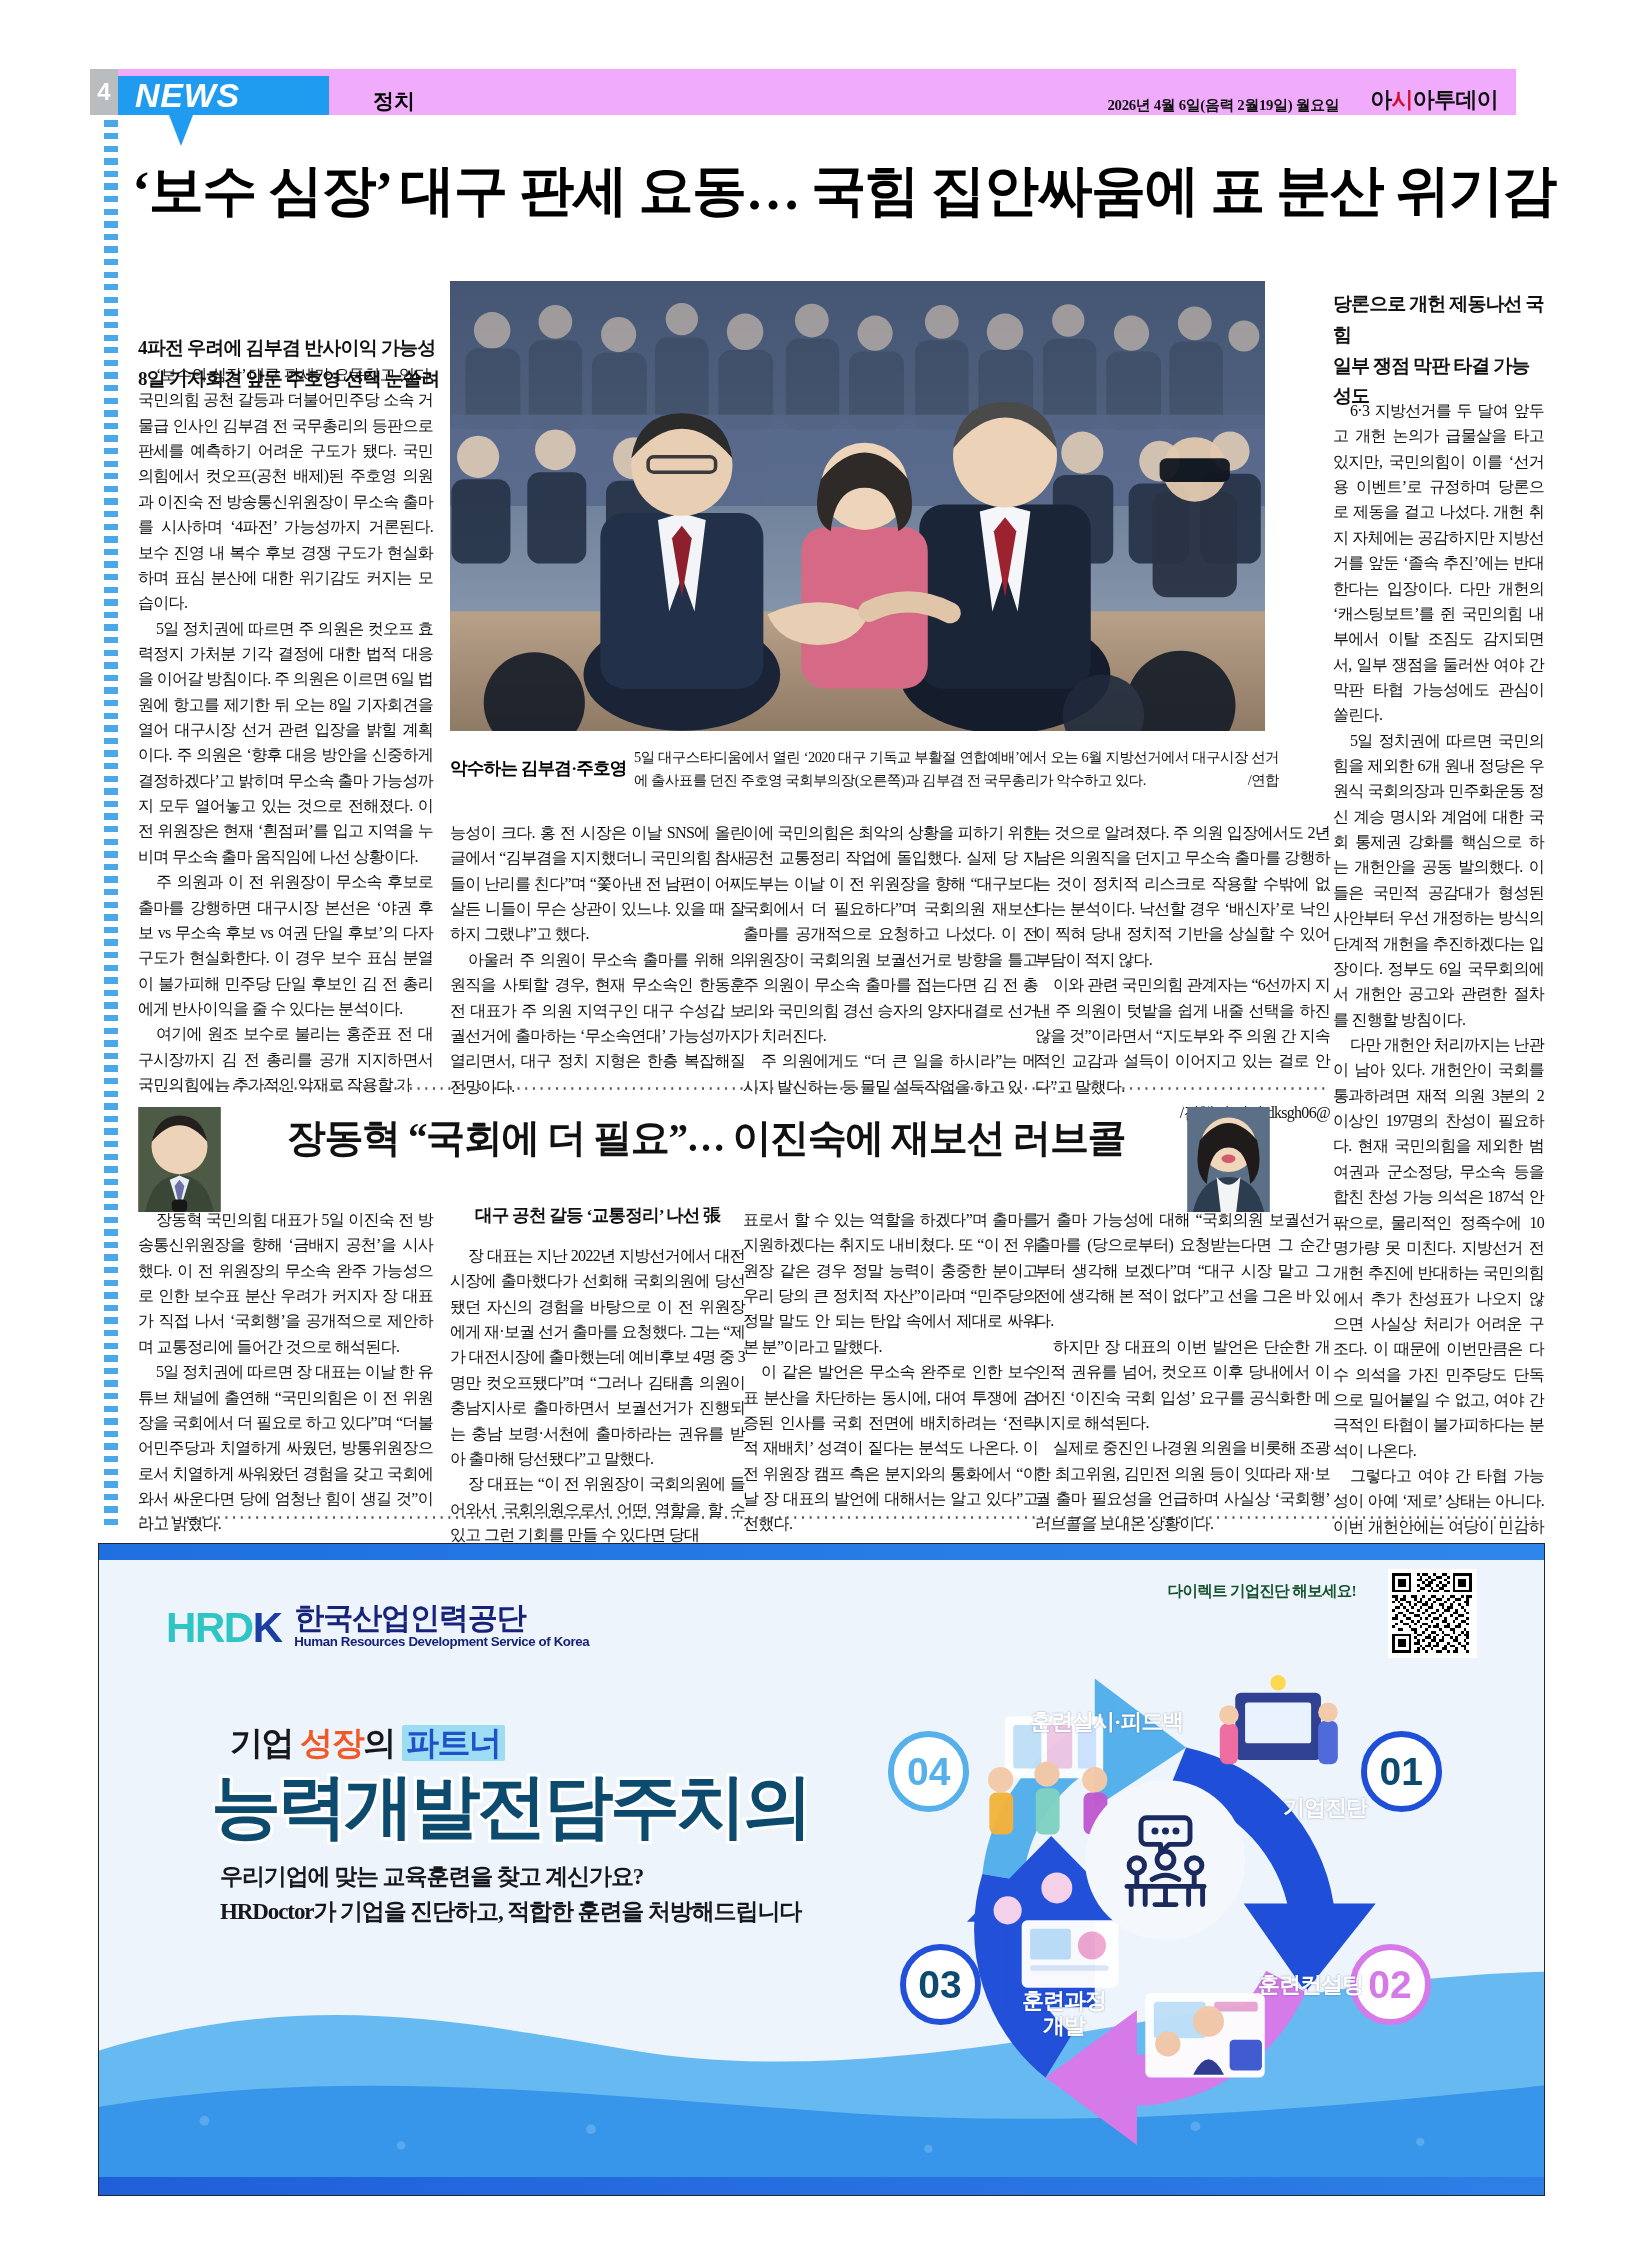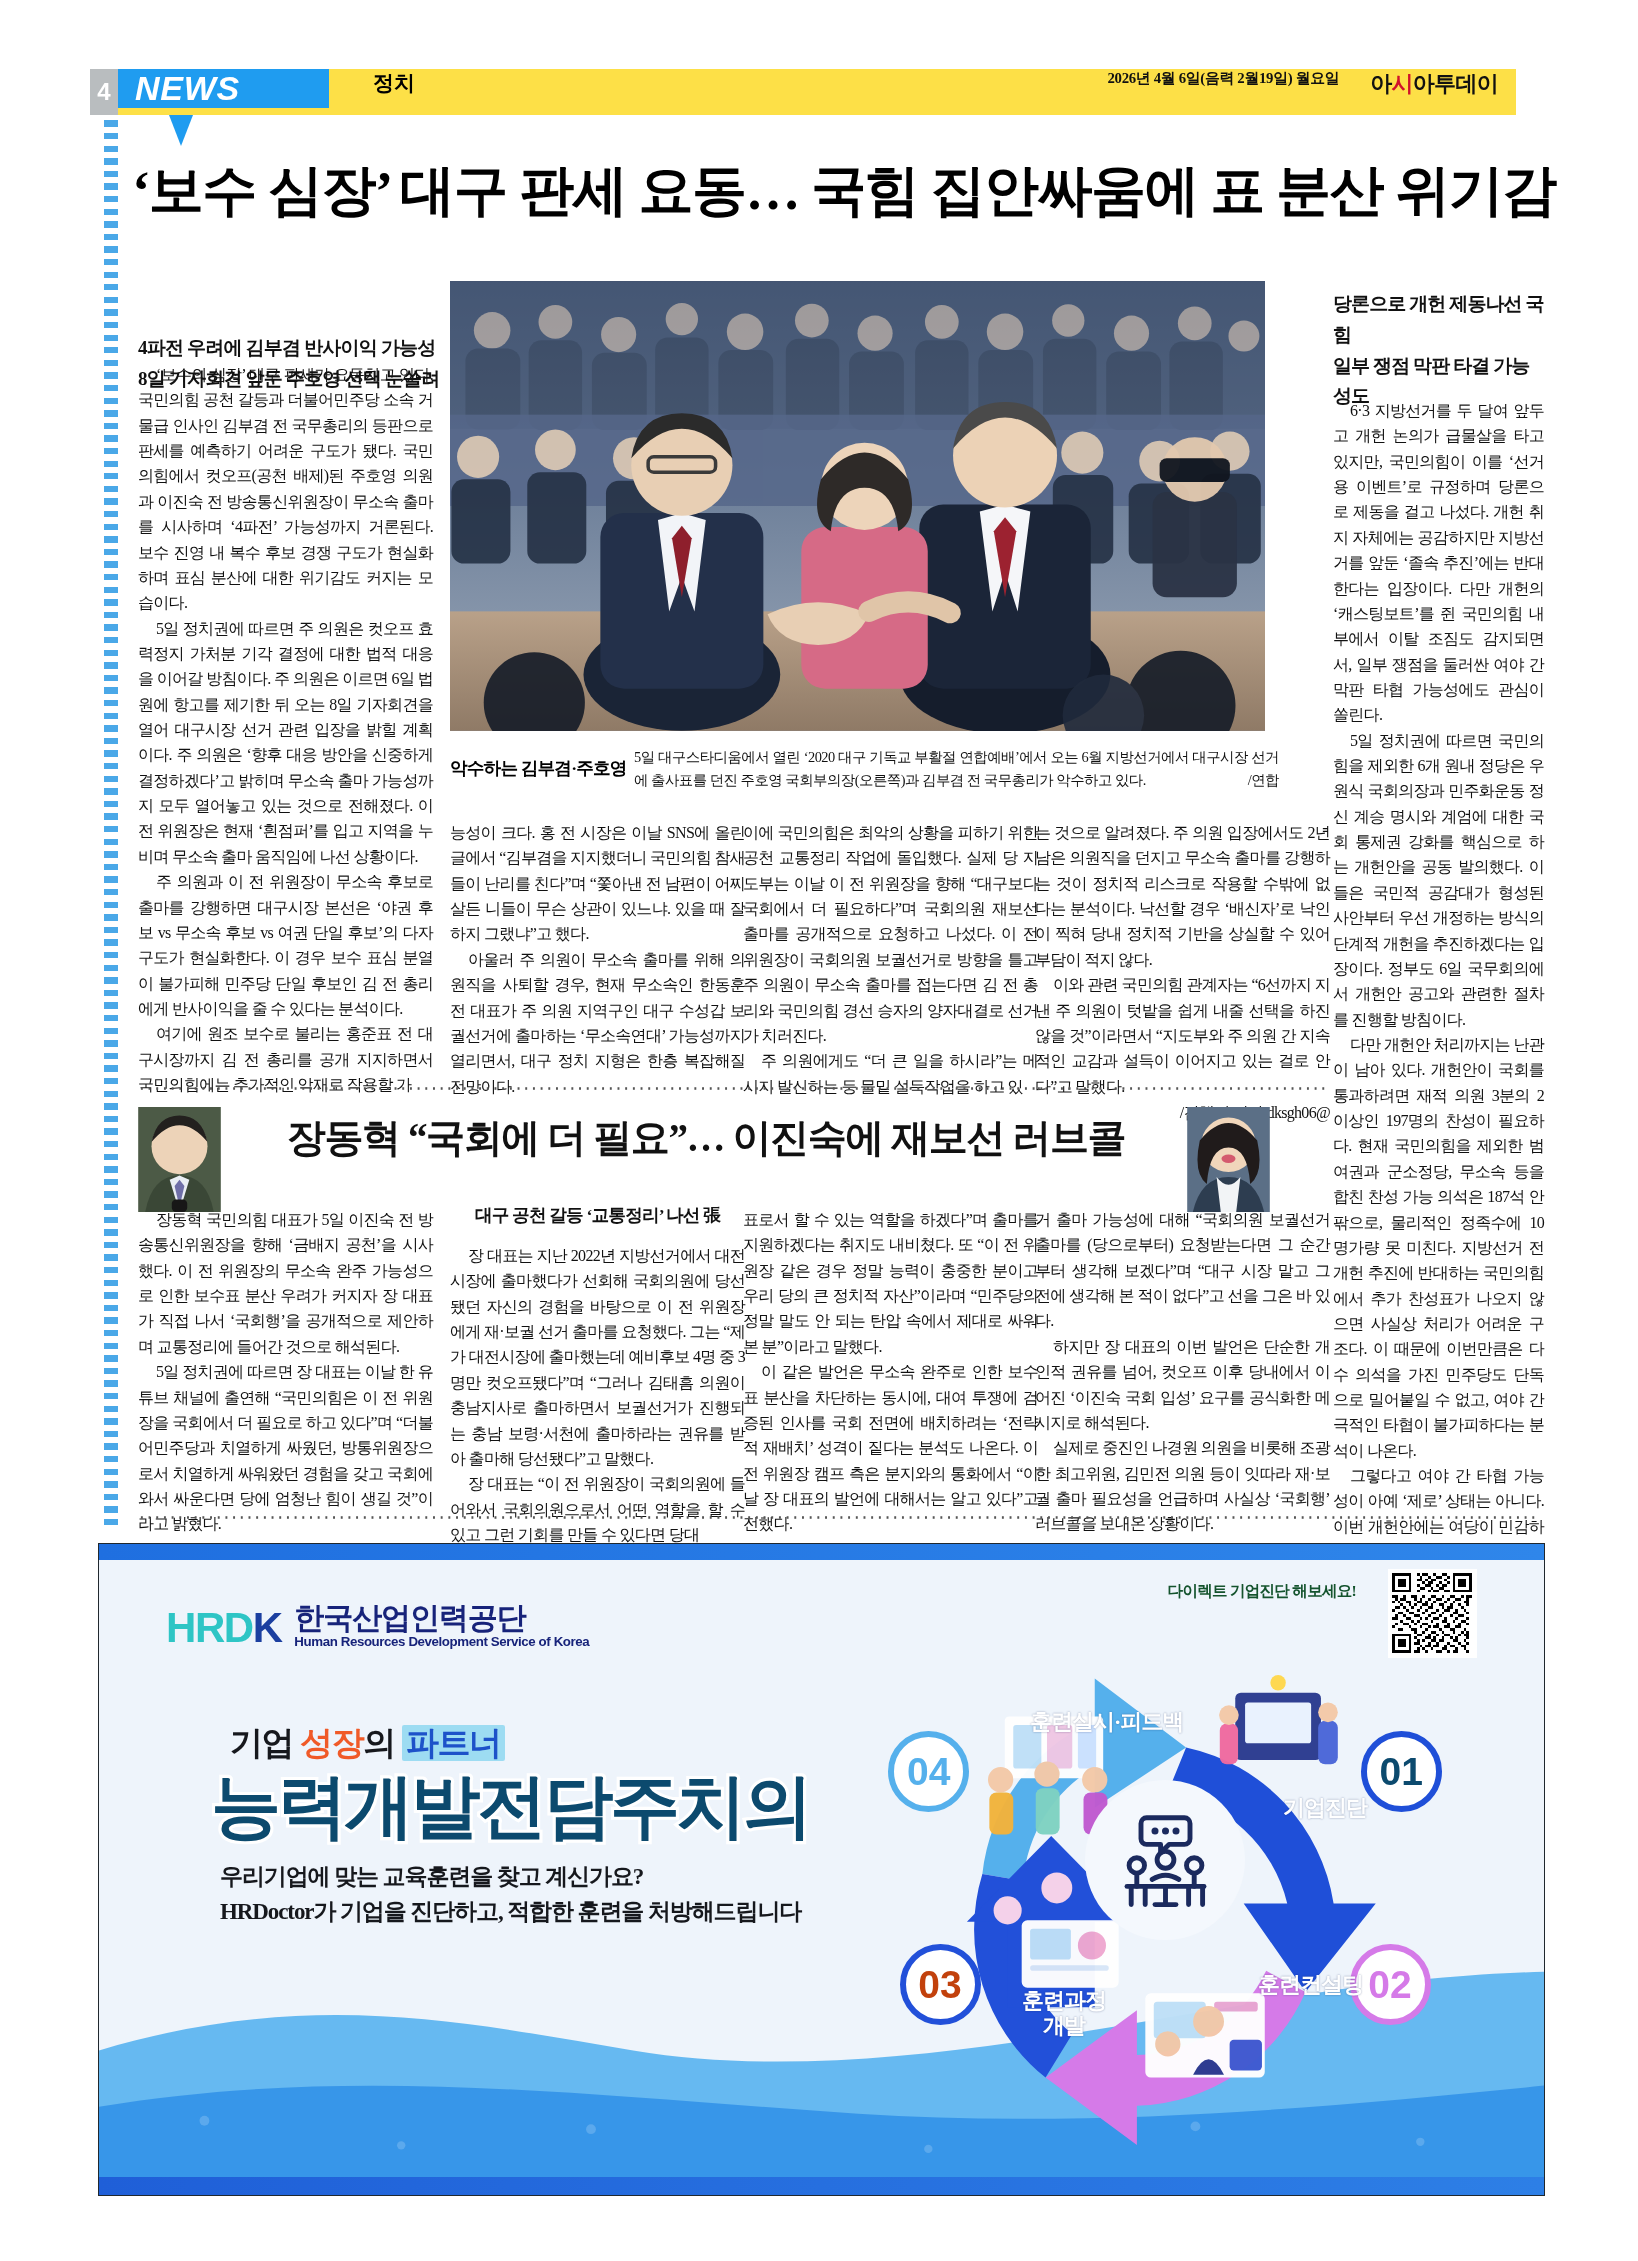--- a/index.html
+++ b/index.html
@@ -30,23 +30,23 @@
       #4aa8e8 0px, #4aa8e8 6.3px,
       #ffffff 6.3px, #ffffff 12.6px
     );
   }
 
   
   .masthead {
     position: absolute;
     left: 118px; top: 69px;
     width: 1398px; height: 46px;
-    background: #fde047;
+    background: #f0abfc;
     display: flex;
-    align-items: flex-start;
+    align-items: flex-end;
   }
   .mh-pagenum {
     position: absolute;
     left: 90px; top: 69px;
     width: 28px; height: 46px;
     background: #b9bdbf;
     color: #ffffff;
     font-family: "Liberation Sans", sans-serif;
     font-weight: bold;
     font-size: 24px;
@@ -355,21 +355,21 @@
     width: 81px; height: 81px;
     border-radius: 50%;
     background: #ffffff;
     display: flex; align-items: center; justify-content: center;
     font-family: "Liberation Sans", sans-serif;
     font-weight: bold;
     font-size: 39px;
   }
   .n01 { right: 4.2px;  top: 89px; border: 6.3px solid #1f4fd8; color: #0c4a6e; }
   .n02 { right: 15.5px; top: 302px; border: 6.3px solid #d57ae8; color: #d57ae8; }
-  .n03 { left: 15.5px;  top: 302px; border: 6.3px solid #2250d9; color: #c2410c; }
+  .n03 { left: 15.5px;  top: 302px; border: 6.3px solid #2250d9; color: #0c4a6e; }
   .n04 { left: 4.2px;   top: 89px; border: 6.3px solid #55b0ec; color: #55b0ec; }
 
   .cyc-lab {
     position: absolute;
     font-weight: bold;
     font-size: 22px;
     letter-spacing: -1px;
     color: #ffffff;
     text-align: center;
     line-height: 1.15;

